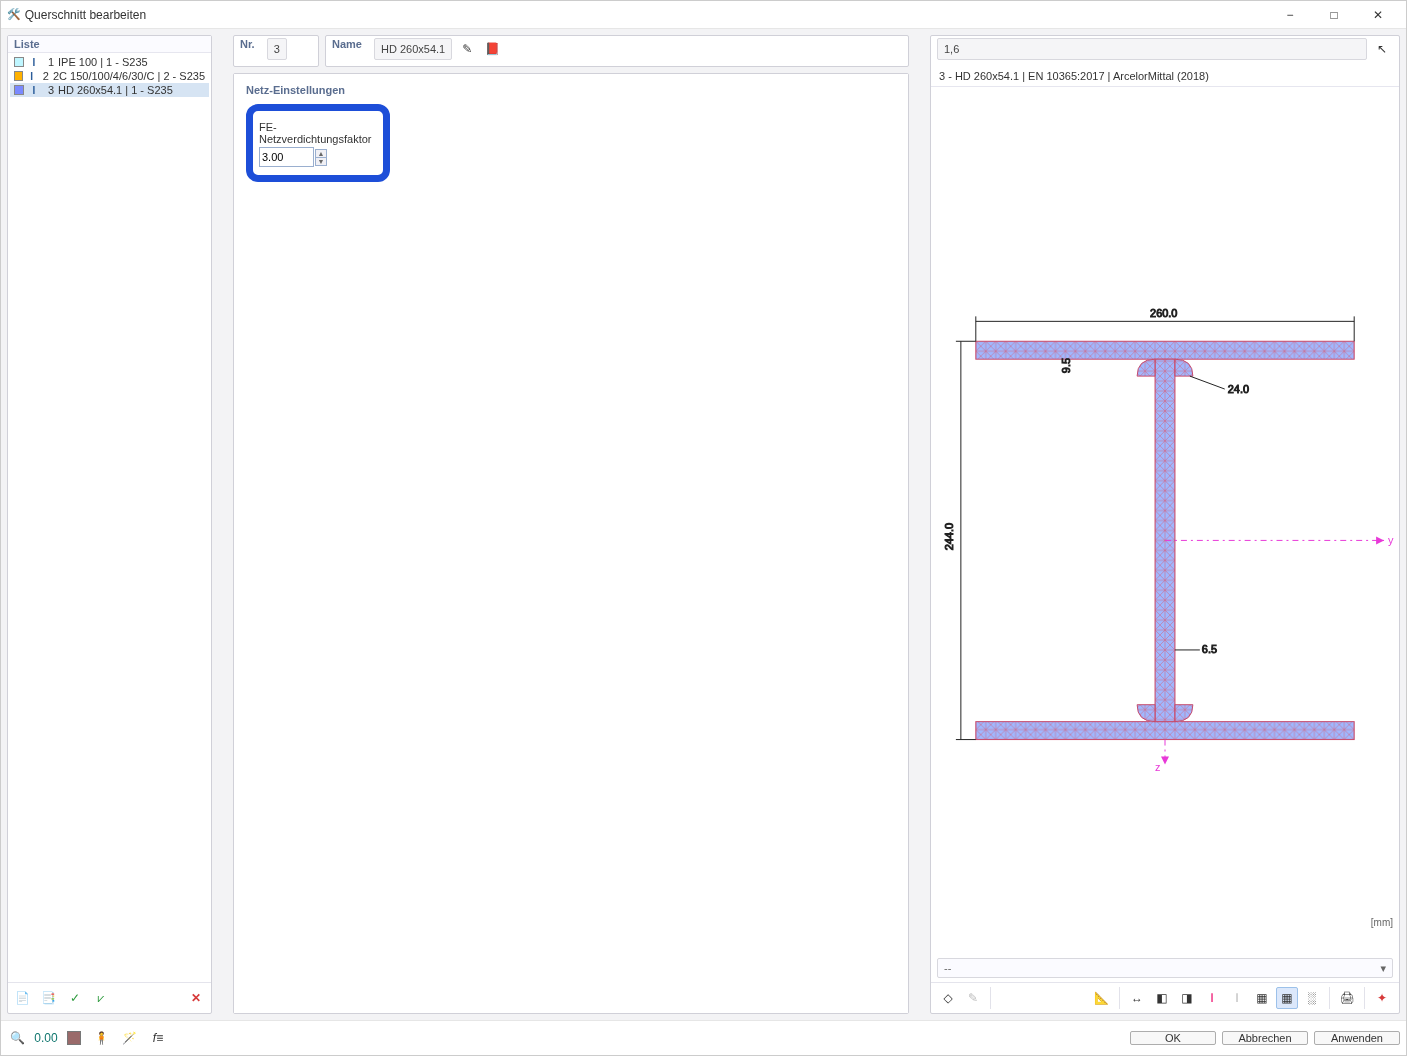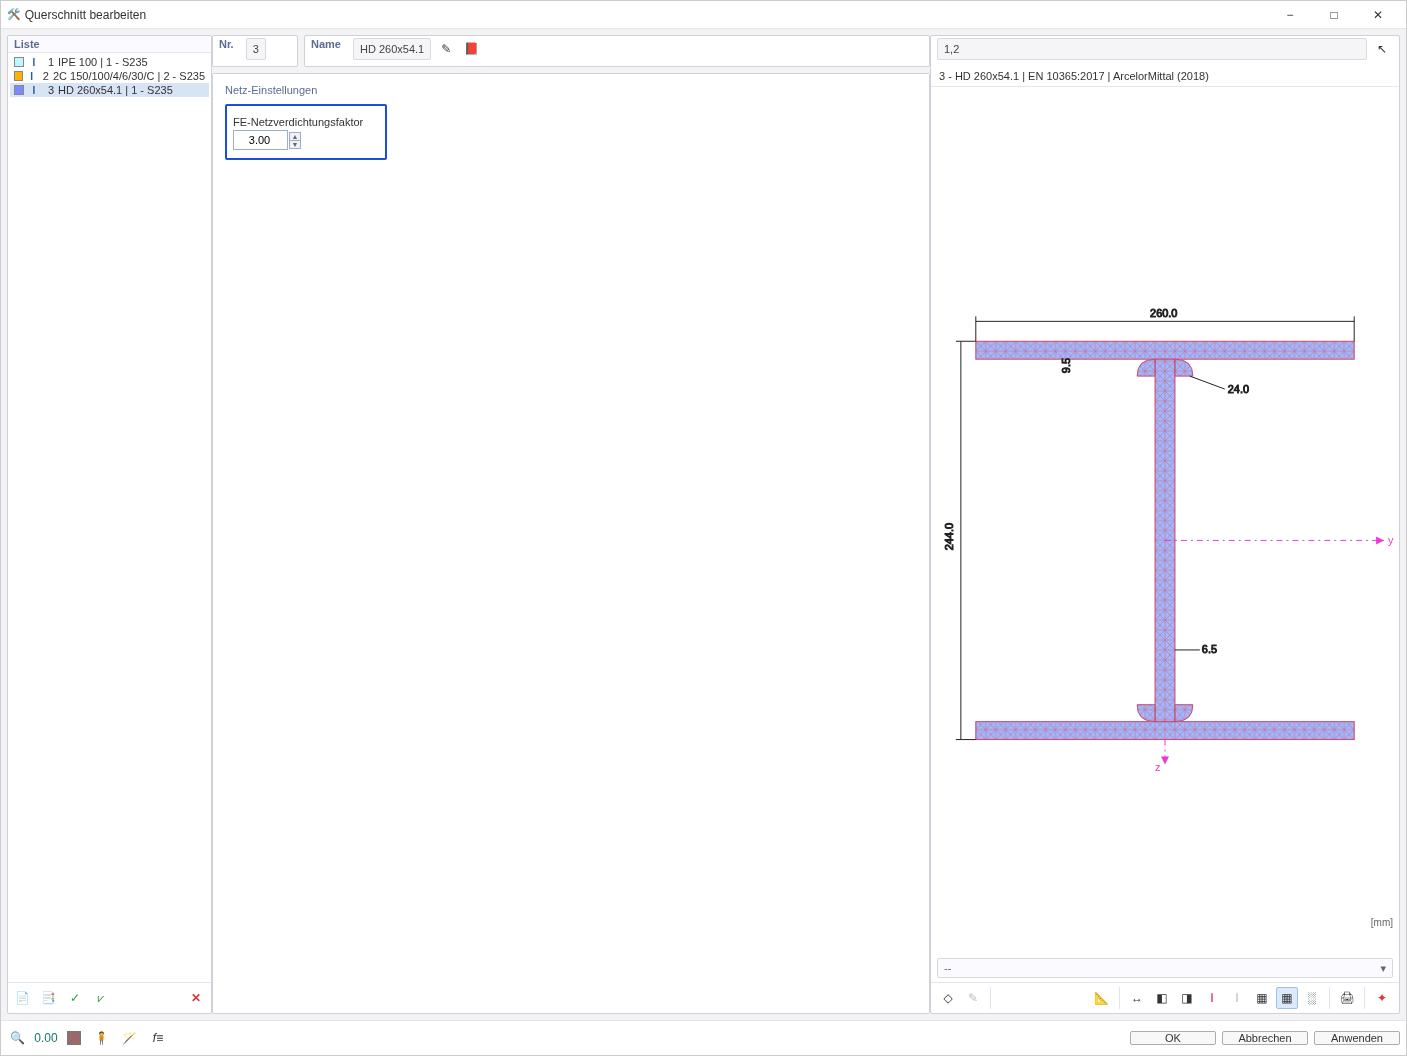--- a/index.html
+++ b/index.html
@@ -3,21 +3,21 @@
 <meta charset="utf-8">
 <style>
 html,body{margin:0;padding:0;font-family:"Segoe UI",Tahoma,Arial,sans-serif;font-size:11px;color:#333;background:#fff;height:100%;overflow:hidden}
 *{box-sizing:border-box}
 .window{display:flex;flex-direction:column;height:100vh;border:1px solid #ccc}
 .titlebar{display:flex;align-items:center;height:28px;padding:0 6px;background:#fff;border-bottom:1px solid #e6e6e6}
 .titlebar .title{flex:1;font-size:12px;color:#333;padding-left:4px}
 .titlebar .win-btns{display:flex;gap:0}
 .win-btn{width:44px;height:28px;display:flex;align-items:center;justify-content:center;font-size:12px;color:#333;cursor:default}
 .client{flex:1;display:flex;flex-direction:column;background:#f3f3f5;padding:6px;gap:6px;min-height:0}
-.main-row{flex:1;display:flex;gap:0;min-height:0}
+.main-row{flex:1;display:flex;gap:21px;min-height:0}
 .panel{background:#fff;border:1px solid #d0d0d8;border-radius:2px;display:flex;flex-direction:column;min-height:0}
 .panel-hdr{font-size:11px;font-weight:600;color:#5a6d8f;padding:2px 6px;background:#fbfbff;border-bottom:1px solid #e6e6ef}
 .panel-body{flex:1;overflow:auto;padding:2px}
 
 
 .left{width:205px}
 .list-item{display:flex;align-items:center;gap:4px;padding:1px 4px;font-size:11px;white-space:nowrap}
 .list-item.sel{background:#d6e4f3}
 .swatch{width:10px;height:10px;border:1px solid #888;display:inline-block}
 .i-ico{width:12px;height:10px;display:flex;align-items:center;justify-content:center;font-weight:bold;font-size:10px;color:#2c5d9a}
@@ -32,29 +32,29 @@
 .field-panel .fhdr{font-size:11px;font-weight:600;color:#5a6d8f;padding:2px 6px}
 .input-like{margin:2px 6px 6px 6px;height:22px;line-height:20px;padding:0 6px;background:#f5f5f7;border:1px solid #d8d8de;border-radius:2px;font-size:11px;color:#444}
 .name-wrap{display:flex;align-items:center;gap:4px;margin:2px 6px 6px 6px}
 .name-wrap .input-like{flex:1;margin:0}
 
 
 .tabs{border-bottom:1px solid #d9d9e0;display:flex;padding-left:4px;gap:0;background:#fff}
 .tab{padding:6px 12px;font-size:11px;color:#555;border:1px solid transparent;border-bottom:none;cursor:default}
 .tab.active{background:#fff;border-color:#d9d9e0;border-bottom:1px solid #fff;margin-bottom:-1px;border-radius:3px 3px 0 0;color:#333}
 .tab-panel{flex:1;background:#fff;padding:10px 12px;overflow:auto}
-.group-title{font-size:11px;font-weight:400;color:#5a6d8f;margin-bottom:8px}
+.group-title{font-size:11px;font-weight:700;color:#5a6d8f;margin-bottom:8px}
 .field-block{margin-top:4px}
 .field-block label{display:block;font-size:11px;color:#333;margin-bottom:2px}
 .spin{display:inline-flex;align-items:center}
-.spin input{width:55px;height:20px;text-align:center;padding-right:4px;border:1px solid #9aafcf;font-size:11px}
+.spin input{width:55px;height:20px;text-align:left;padding-right:4px;border:1px solid #9aafcf;font-size:11px}
 .spin .arrows{display:flex;flex-direction:column;margin-left:1px}
 .spin .arrows span{font-size:7px;line-height:7px;color:#666;border:1px solid #9aafcf;width:12px;text-align:center;background:#f0f0f5;cursor:default}
 .spin .arrows span:first-child{border-bottom:none}
-.highlight-red{border:2px solid #1d4ed8;padding:6px 6px 8px 6px;width:162px;border-radius:2px}
+.highlight-red{border:7px solid #1d4ed8;padding:6px 6px 8px 6px;width:144px;border-radius:12px}
 
 
 .right{width:470px}
 .rhdr{padding:4px 8px;font-size:11px;color:#333;border-bottom:1px solid #e6e6ef}
 .canvas-wrap{flex:1;position:relative;min-height:0}
 .svg-canvas{width:100%;height:100%}
 .mm-label{position:absolute;right:6px;bottom:26px;font-size:10px;color:#666}
 .rsel{margin:4px 6px;height:20px;border:1px solid #d8d8de;border-radius:2px;background:#fbfbff;display:flex;align-items:center;padding:0 6px;font-size:11px;color:#666;justify-content:space-between}
 .rbar{border-top:1px solid #e4e4ec;padding:4px 6px;display:flex;gap:4px;align-items:center}
 .rbar .group{display:flex;gap:3px;align-items:center;border-right:1px solid #e2e2ea;padding-right:6px;margin-right:2px}
@@ -145,21 +145,21 @@
                 </div>
               </div>
             </div>
 
           </div>
         </div>
       </div>
 
       <div class="panel right">
         <div class="name-wrap">
-          <div class="input-like" style="flex:1;margin:0">1,2</div>
+          <div class="input-like" style="flex:1;margin:0">1,6</div>
           <div class="tbtn">↖</div>
         </div>
         <div class="rhdr">3 - HD 260x54.1 | EN 10365:2017 | ArcelorMittal (2018)</div>
         <div class="canvas-wrap">
           <svg class="svg-canvas" viewBox="0 0 470 720" preserveAspectRatio="xMidYMid meet">
             <defs>
               <pattern id="mesh" width="10" height="10" patternUnits="userSpaceOnUse">
                 <rect width="10" height="10" fill="#9fb8ff"></rect>
                 <path d="M0 0 L10 10 M10 0 L0 10" stroke="#d06a8a" stroke-width="0.6"></path>
                 <rect width="10" height="10" fill="none" stroke="#d06a8a" stroke-width="0.6"></rect>

